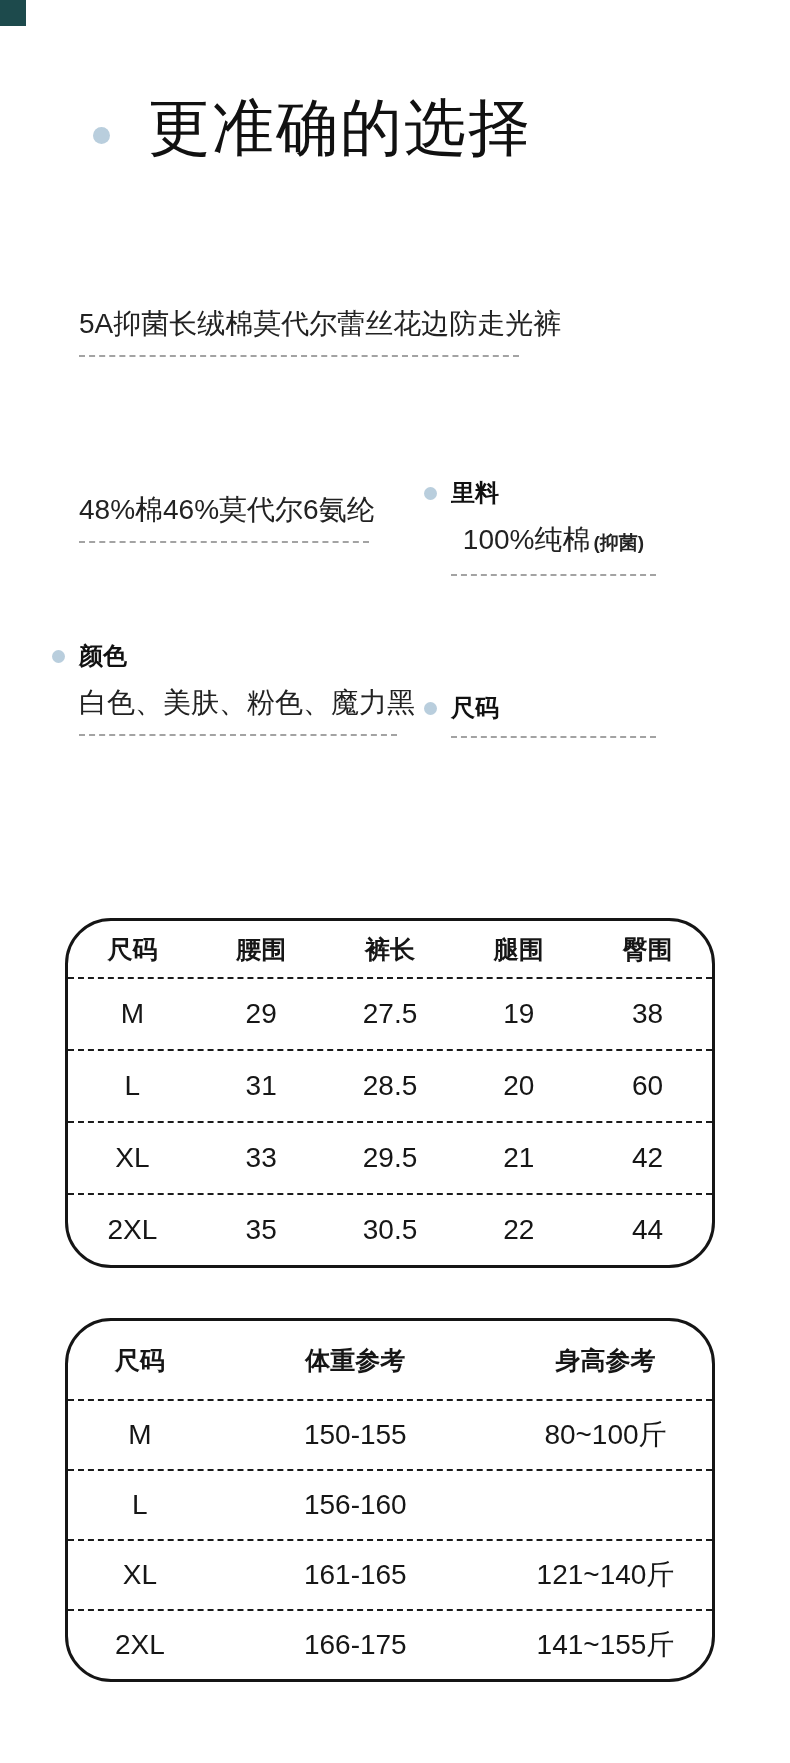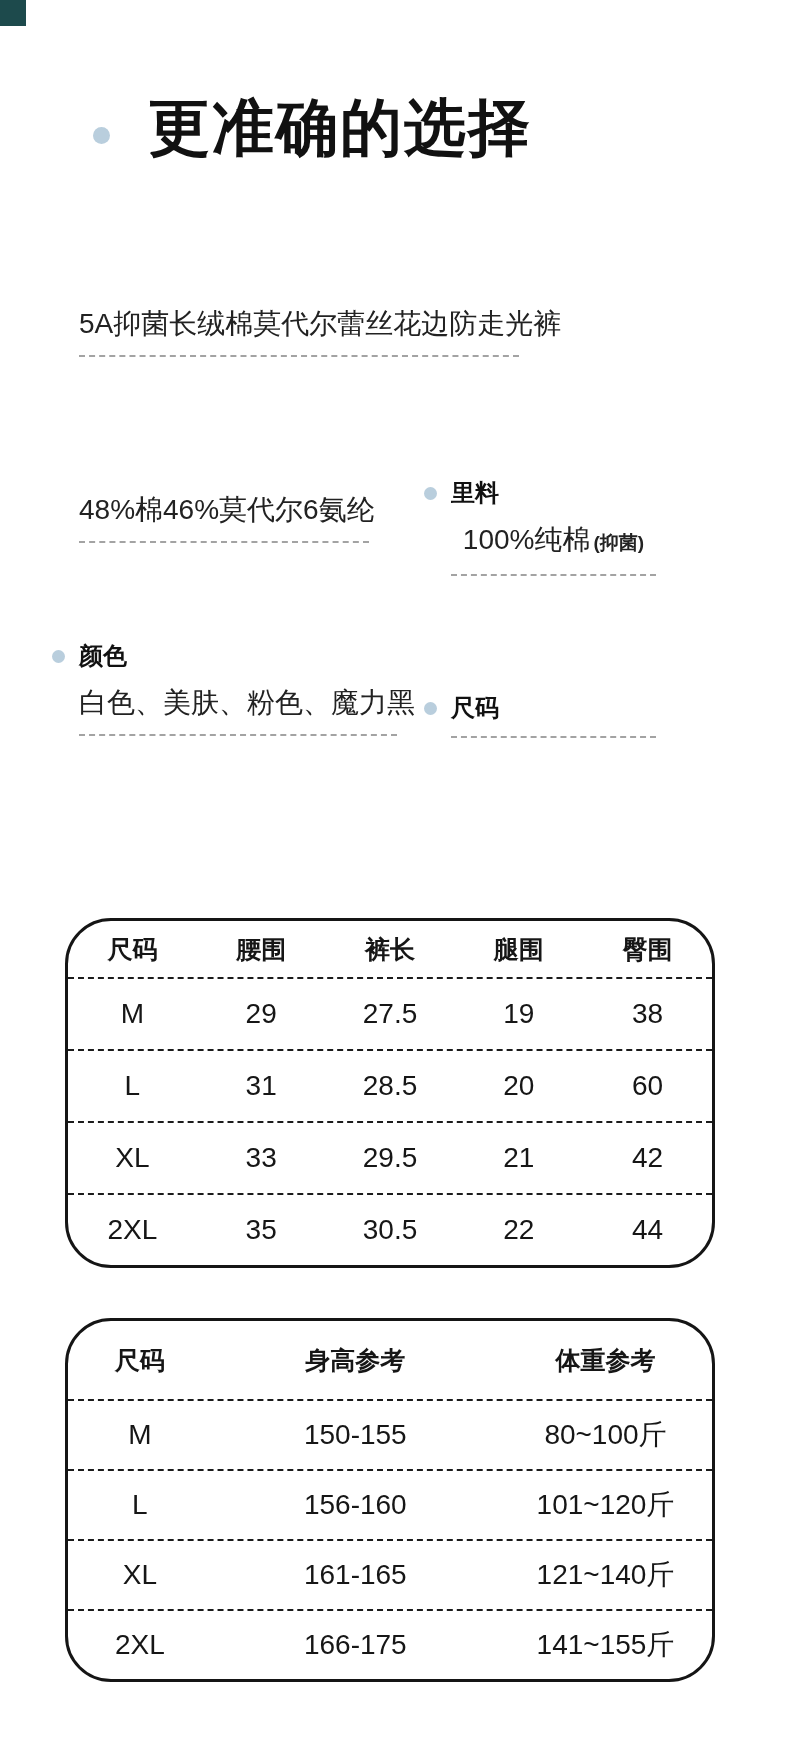--- a/index.html
+++ b/index.html
@@ -21,21 +21,21 @@
   .title-row {
     position:absolute; left:93px; top:80px;
     display:flex; align-items:center; gap:38px;
   }
   .dot-lg {
     width:17px; height:17px; border-radius:50%;
     background:#b9cedd; flex:none; margin-top:14px;
   }
   .page-title {
     margin:0;
-    font-size:62px; font-weight:700;
+    font-size:62px; font-weight:400;
     letter-spacing:2px;
     line-height:96px;
     color:#111111;
   }
 
   
   .spec { position:absolute; }
   .spec-label-row { display:flex; align-items:center; height:30px; }
   .dot {
     width:13px; height:13px; border-radius:50%;
@@ -169,32 +169,31 @@
       <span class="tcell">35</span>
       <span class="tcell">30.5</span>
       <span class="tcell">22</span>
       <span class="tcell">44</span>
     </div>
   </div>
 
   <div class="card" id="ref-card">
     <div class="trow thead">
       <span class="tcell">尺码</span>
+      <span class="tcell">体重参考</span>
       <span class="tcell">身高参考</span>
-      <span class="tcell">体重参考</span>
     </div>
     <div class="trow">
       <span class="tcell">M</span>
       <span class="tcell">150-155</span>
       <span class="tcell">80~100斤</span>
     </div>
     <div class="trow">
       <span class="tcell">L</span>
       <span class="tcell">156-160</span>
-      <span class="tcell">101~120斤</span>
     </div>
     <div class="trow">
       <span class="tcell">XL</span>
       <span class="tcell">161-165</span>
       <span class="tcell">121~140斤</span>
     </div>
     <div class="trow">
       <span class="tcell">2XL</span>
       <span class="tcell">166-175</span>
       <span class="tcell">141~155斤</span>

